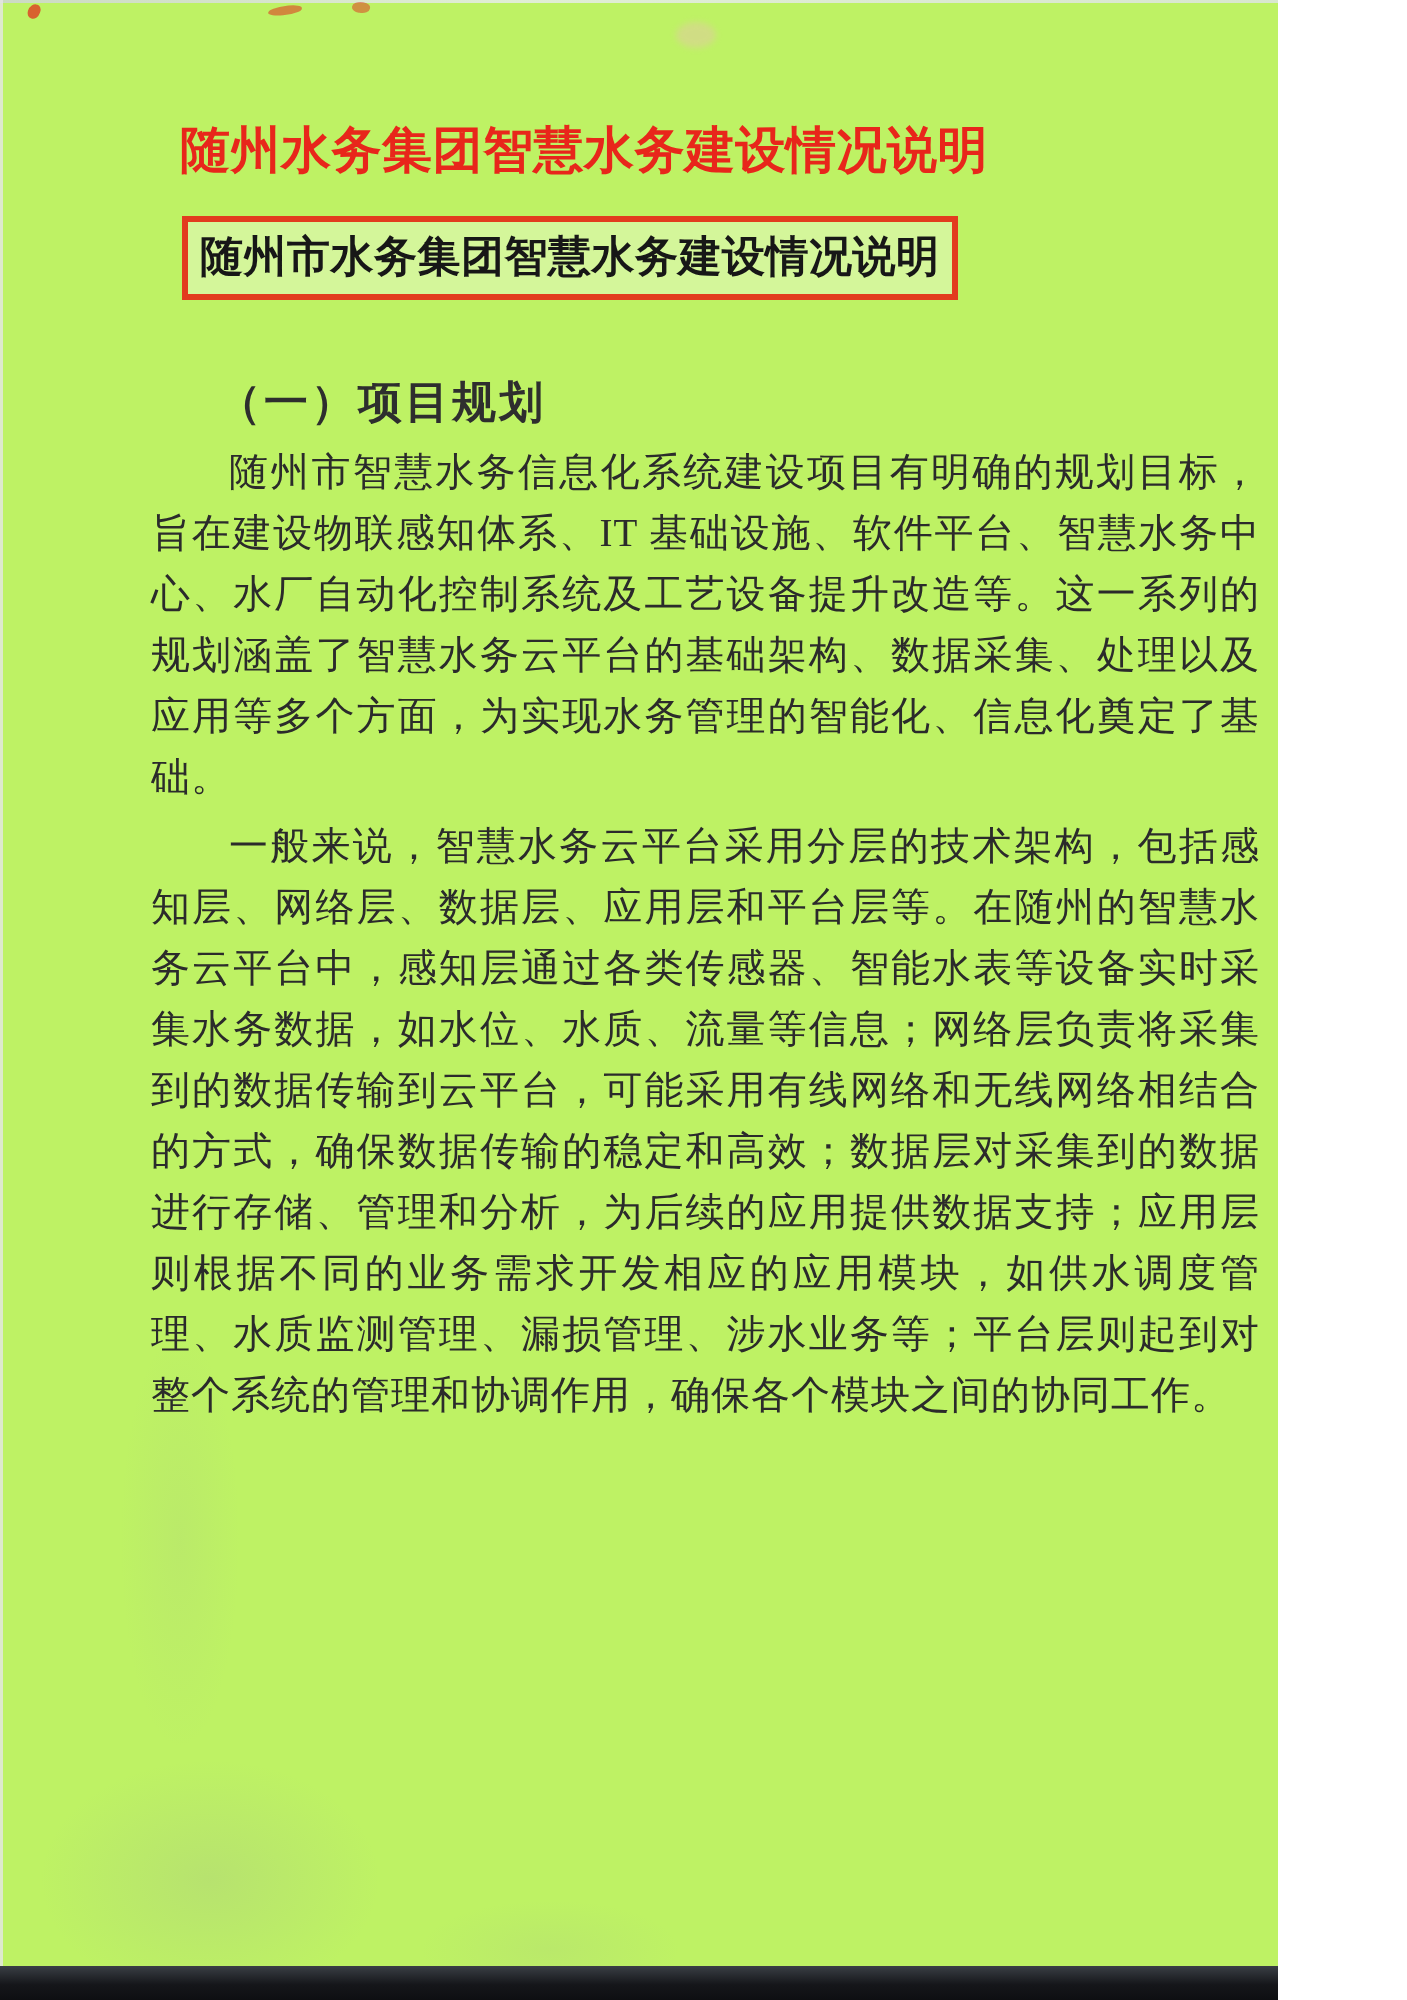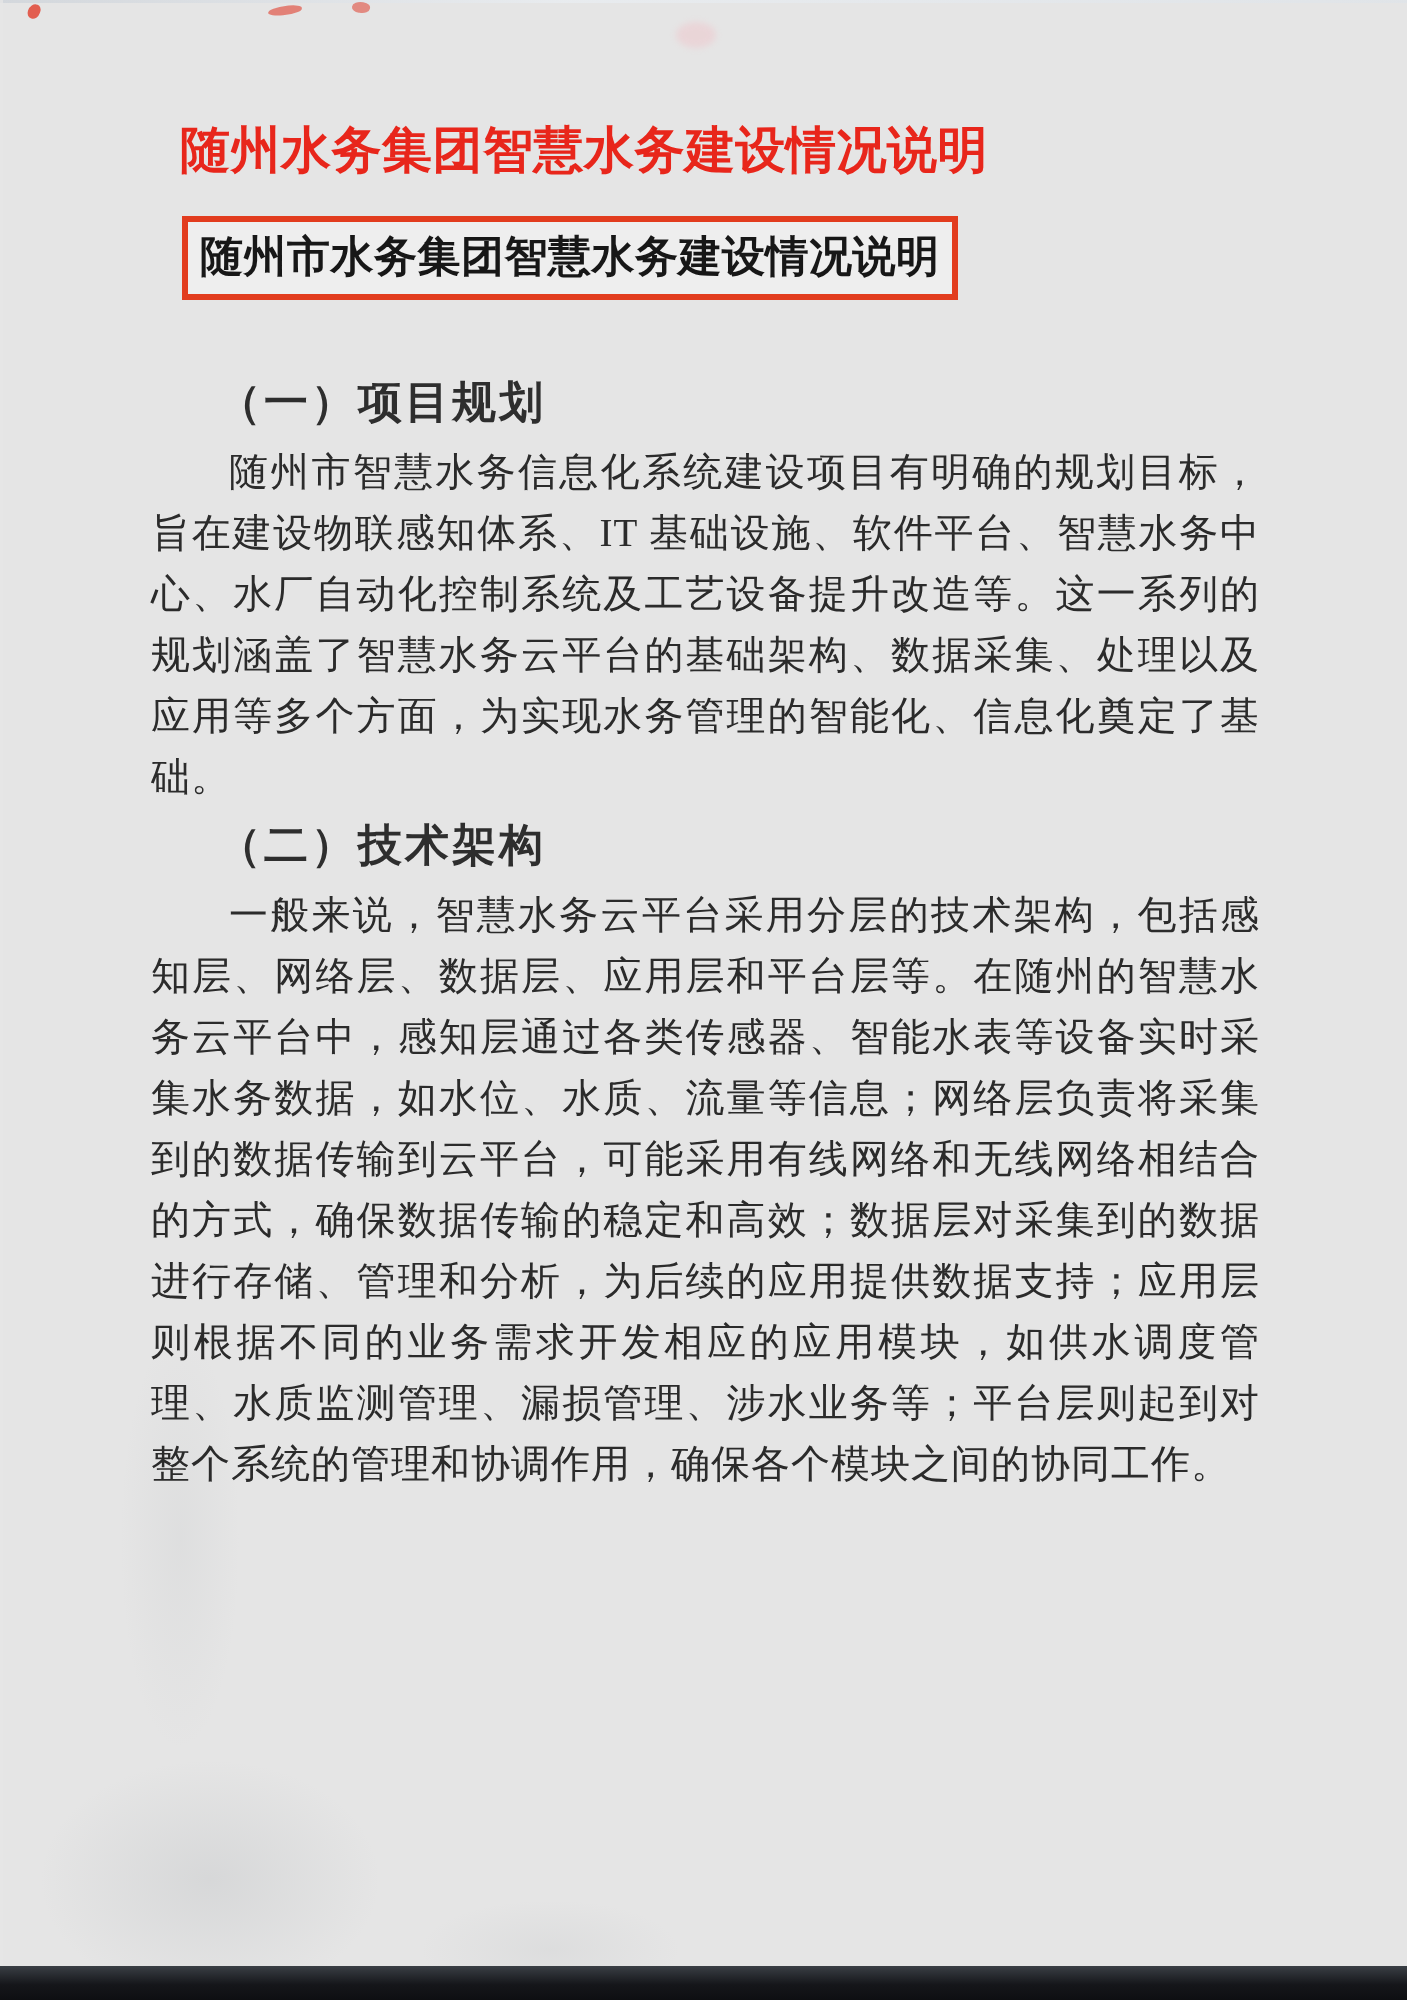--- a/index.html
+++ b/index.html
@@ -2,23 +2,23 @@
 <html><head>
 <meta charset="utf-8">
 <style>
   html, body {
     margin: 0;
     padding: 0;
     background: #ffffff;
   }
   .page {
     position: relative;
-    width: 1407px;
+    width: 1278px;
     height: 2000px;
-    background: #e5e5e5;
+    background: #bef264;
     overflow: hidden;
     font-family: "Liberation Serif", serif;
   }
   
   .edge-top {
     position: absolute; left: 0; top: 0; width: 100%; height: 3px;
     background: linear-gradient(to right, #cfd4da, #e9edf1 40%, #dfe4e9);
     opacity: .8;
   }
   .edge-left {
@@ -134,21 +134,20 @@
   <div class="boxed-title-frame">
     <div class="boxed-title">随州市水务集团智慧水务建设情况说明</div>
   </div>
 
   <div class="text-column">
 
 
     <h3 class="subsection-title">（一）项目规划</h3>
     <p class="body-para">随州市智慧水务信息化系统建设项目有明确的规划目标，旨在建设物联感知体系、IT 基础设施、软件平台、智慧水务中心、水厂自动化控制系统及工艺设备提升改造等。这一系列的规划涵盖了智慧水务云平台的基础架构、数据采集、处理以及应用等多个方面，为实现水务管理的智能化、信息化奠定了基础。</p>
 
-    <h3 class="subsection-title">（二）技术架构</h3>
     <p class="body-para">一般来说，智慧水务云平台采用分层的技术架构，包括感知层、网络层、数据层、应用层和平台层等。在随州的智慧水务云平台中，感知层通过各类传感器、智能水表等设备实时采集水务数据，如水位、水质、流量等信息；网络层负责将采集到的数据传输到云平台，可能采用有线网络和无线网络相结合的方式，确保数据传输的稳定和高效；数据层对采集到的数据进行存储、管理和分析，为后续的应用提供数据支持；应用层则根据不同的业务需求开发相应的应用模块，如供水调度管理、水质监测管理、漏损管理、涉水业务等；平台层则起到对整个系统的管理和协调作用，确保各个模块之间的协同工作。</p>
 
 
   </div>
 
   <div class="scan-bottom-bar"></div>
 
 </div>
 
 </body></html>

